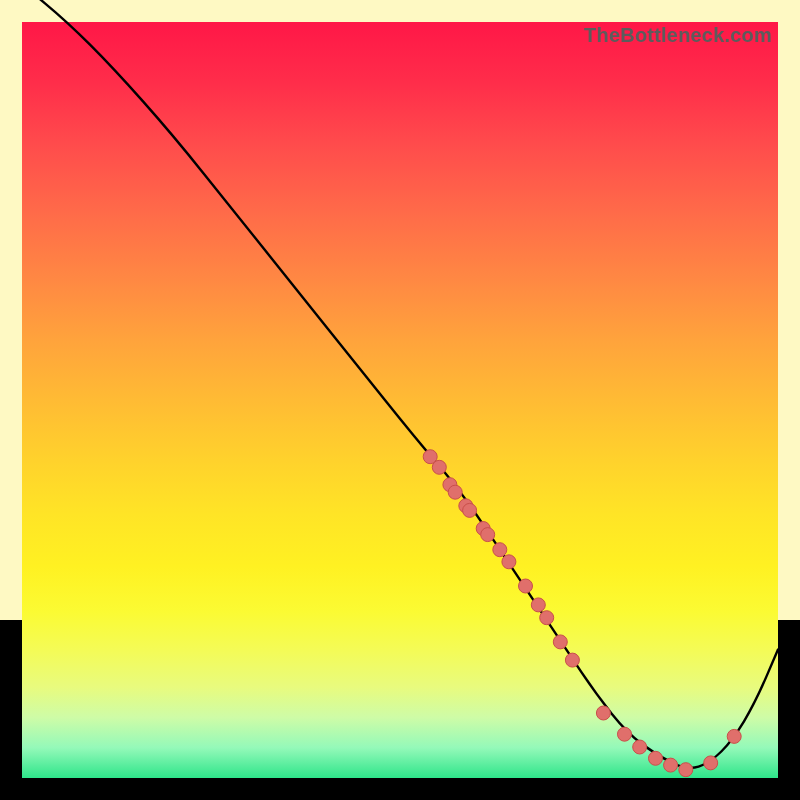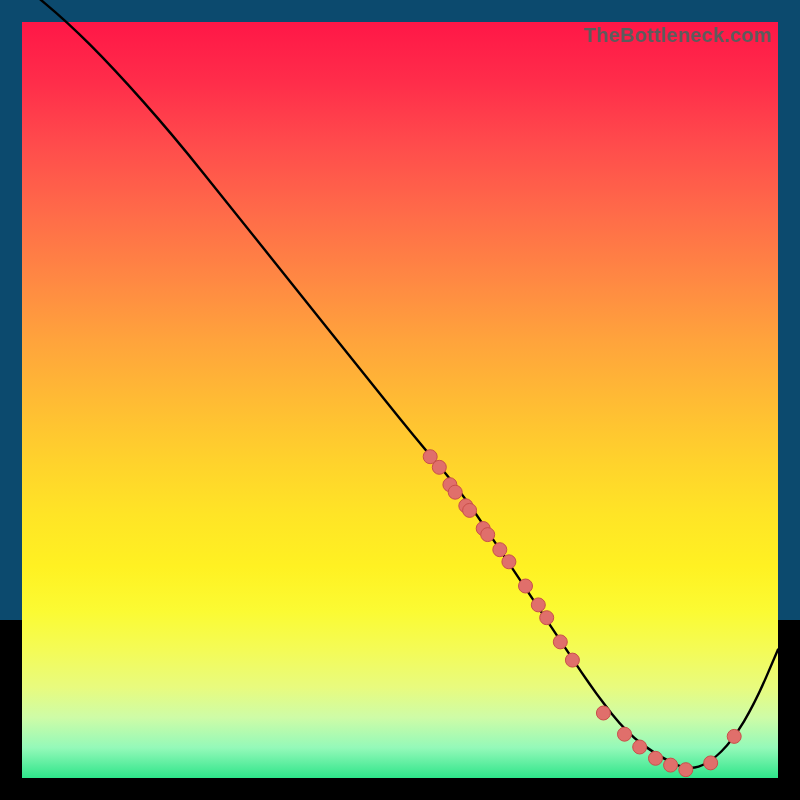--- a/index.html
+++ b/index.html
@@ -8,21 +8,21 @@
     background: #000;
     width: 800px;
     height: 800px;
     overflow: hidden;
     font-family: Arial, Helvetica, sans-serif;
   }
   .stage {
     position: relative;
     width: 800px;
     height: 620px;
-    background: #0c4a6e;
+    background: #fef9c3;
   }
   .plot {
     position: absolute;
     left: 22px;
     top: 22px;
     width: 756px;
     height: 756px;
     
     background: linear-gradient(
       to bottom,

